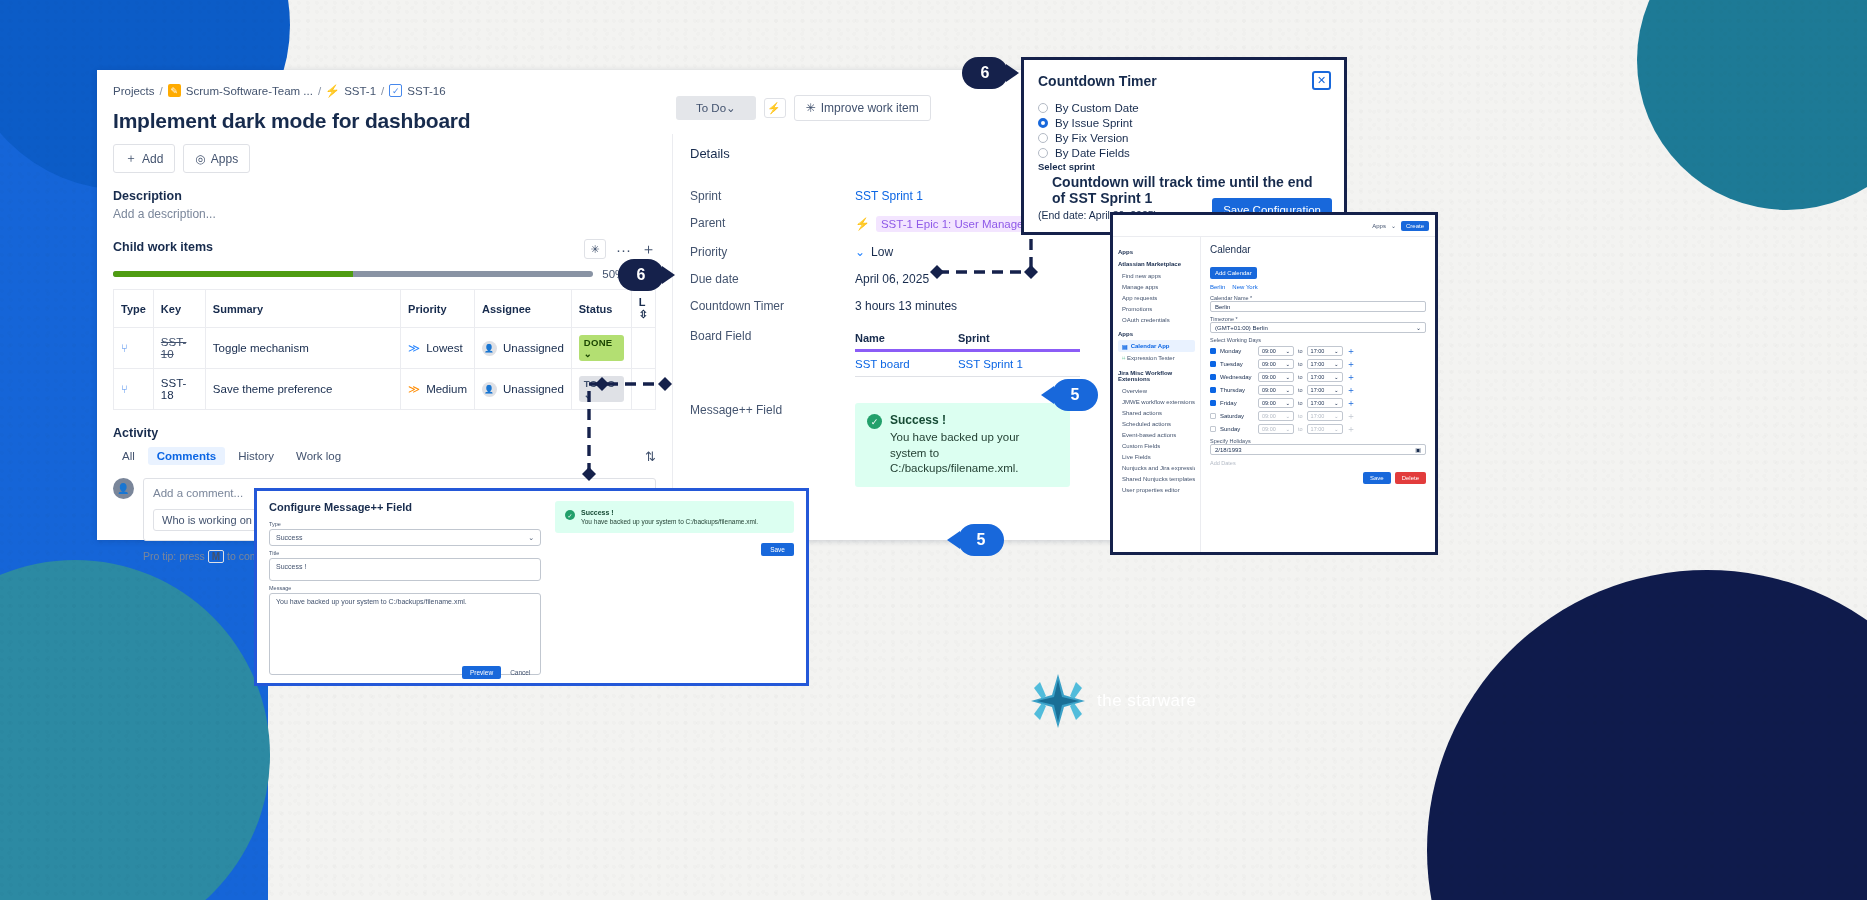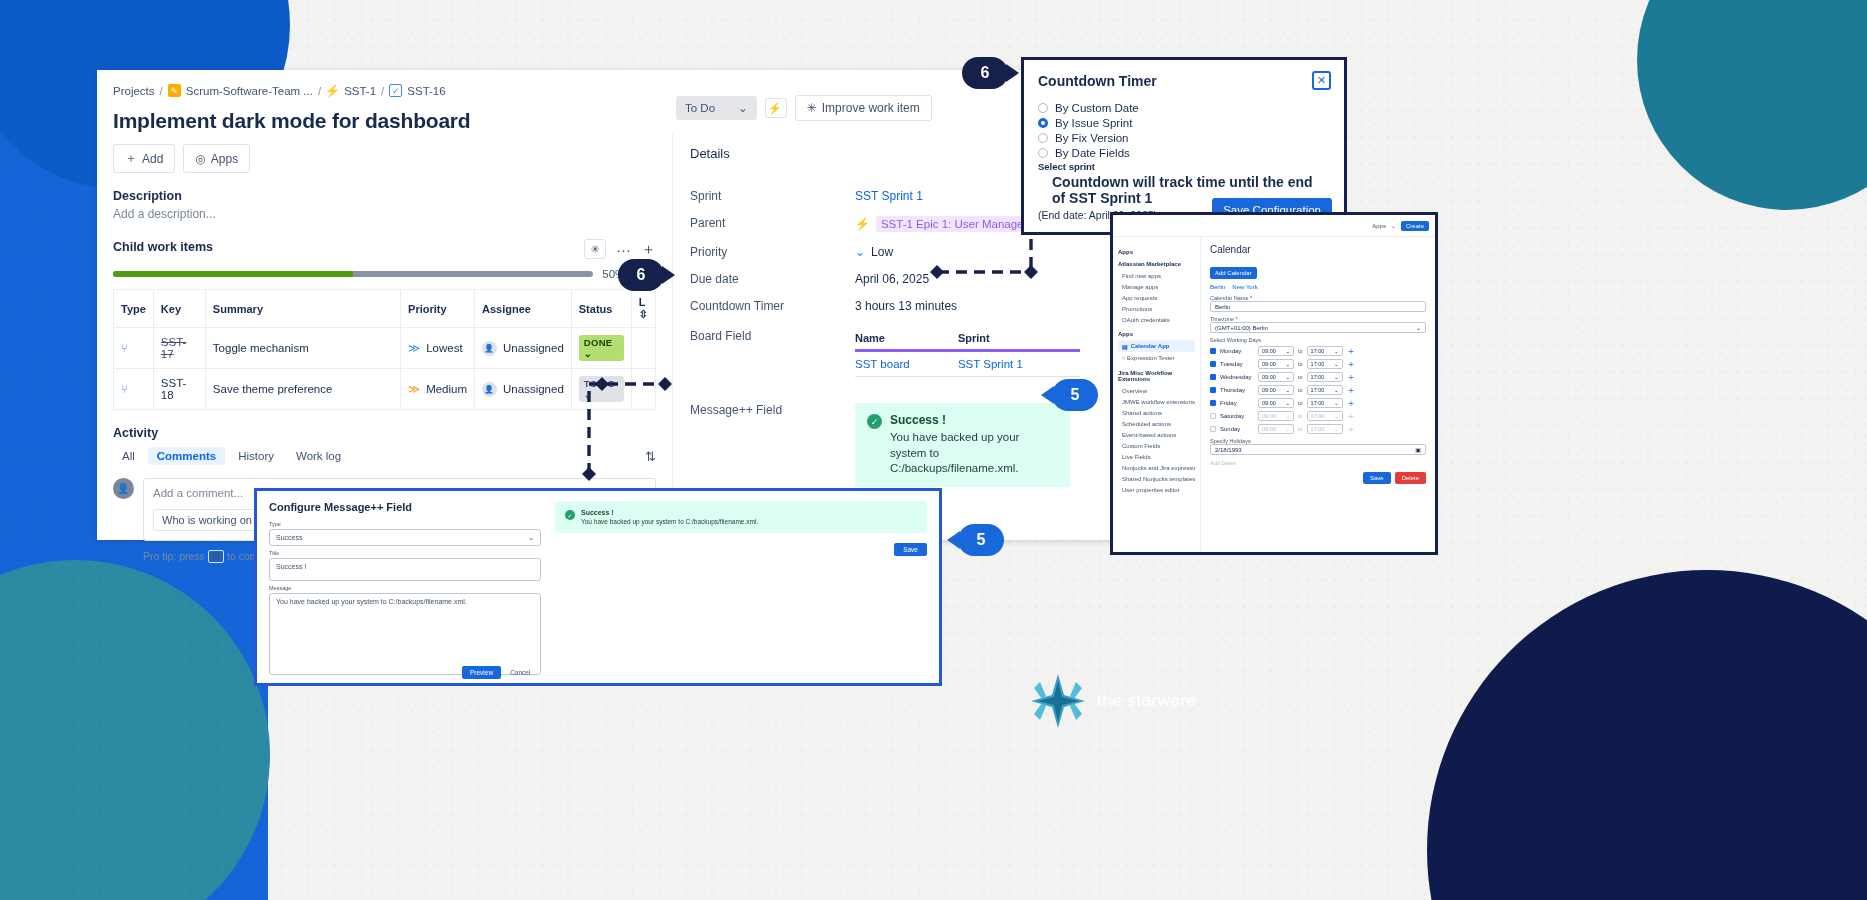--- a/index.html
+++ b/index.html
@@ -76,21 +76,21 @@
   .avatar-lg { width:21px; height:21px; border-radius:50%; background:#7a869a; color:#fff; display:flex; align-items:center; justify-content:center; font-size:10px; flex:0 0 auto;}
   .comment-box { flex:1; border:1px solid #dfe1e6; border-radius:3px; background:#fff; padding:8px 9px 9px; }
   .comment-box .ph { font-size:11.5px; color:#7a869a; }
   .chips { display:flex; gap:7px; margin-top:10px; }
   .chip { border:1px solid #dfe1e6; border-radius:3px; font-size:11px; color:#42526e; padding:4px 8px; cursor:pointer; background:#fff; }
   .protip { font-size:10.5px; color:#7a869a; margin-left:30px; margin-top:9px; }
   .kbd { border:1px solid #dfe1e6; border-radius:2px; padding:0 3px; font-weight:700; color:#42526e; font-size:10px;}
 
   
   .det-top { display:flex; align-items:center; gap:8px; padding:25px 0 0 4px; }
-  .status-pill { background:#e4e6ea; color:#42526e; font-size:11.5px; border-radius:3px; padding:5px 9px; display:flex; align-items:center; gap:23px; cursor:pointer; font-weight:500;}
+  .status-pill { background:#e4e6ea; color:#42526e; font-size:11.5px; border-radius:3px; padding:5px 20px; display:flex; align-items:center; gap:0; cursor:pointer; font-weight:500;}
   .lock-row { position:absolute; right:52px; top:10px; display:flex; gap:11px; color:#42526e; font-size:13px; align-items:center;}
 
   .det-panel { border-left:1px solid #ebecf0; margin-top:13px; padding:12px 16px 0 17px; height:calc(100% - 60px); }
   .det-h { font-size:13px; color:#172b4d; font-weight:500; margin-bottom:28px;}
   .det-row { display:flex; align-items:flex-start; font-size:12px; margin-bottom:13px; }
   .det-k { width:165px; color:#44546f; flex:0 0 auto;}
   .det-v { color:#172b4d; }
   .link { color:#0c66e4; text-decoration:none; cursor:pointer;}
   .epic-tag { background:#f3e5ff; color:#8f5ae8; border-radius:3px; padding:1px 5px; font-size:11.5px; }
   .tbl-mini { width:100%; font-size:11.5px; border-collapse:collapse; }
@@ -137,21 +137,21 @@
   .cbx.off { background:#fff; border-color:#c1c7d0; }
   .wd-name { width:34px; }
   .tsel { border:1px solid #c1c7d0; border-radius:2px; height:10px; width:36px; font-size:5.5px; display:flex; align-items:center; justify-content:space-between; padding:0 3px; color:#172b4d;}
   .tsel.dis { color:#b3bac5; }
   .plus { color:#1868db; font-size:9px; line-height:1; cursor:pointer;}
   .cal-foot { display:flex; gap:4px; justify-content:flex-end; margin-top:6px;}
   .b-save { background:#1868db; color:#fff; font-size:6px; padding:3px 7px; border-radius:2px; cursor:pointer;}
   .b-del { background:#e23c3c; color:#fff; font-size:6px; padding:3px 7px; border-radius:2px; cursor:pointer;}
 
   
-  #cfgmsg { position:absolute; left:254px; top:488px; width:688px; height:198px; background:#fff; border:3px solid #2458d8; }
+  #cfgmsg { position:absolute; left:254px; top:488px; width:555px; height:198px; background:#fff; border:3px solid #2458d8; }
   .cfg-in { padding:10px 12px; display:flex; gap:14px; height:100%;}
   .cfg-left { width:272px; }
   .cfg-right { flex:1; position:relative;}
   .cfg-h { font-size:11px; color:#172b4d; font-weight:700; margin-bottom:8px;}
   .cfg-lbl { font-size:5.5px; color:#44546f; margin-bottom:2px; }
   .cfg-sel { border:1px solid #c1c7d0; border-radius:3px; height:17px; display:flex; align-items:center; justify-content:space-between; padding:0 6px; font-size:7px; color:#42526e;}
   .cfg-ta { border:1px solid #c1c7d0; border-radius:3px; font-size:7px; color:#42526e; padding:4px 6px; margin-bottom:3px;}
   .cfg-succ { background:#dcfff1; border-radius:3px; padding:8px 10px; display:flex; gap:6px; }
   .cfg-succ-t { font-size:7px; font-weight:700; color:#164b35;}
   .cfg-succ-d { font-size:6.5px; color:#1f3c2f; margin-top:2px;}
@@ -241,21 +241,21 @@
               <th style="width: auto;">Summary</th>
               <th style="width: 70px;">Priority</th>
               <th style="width: 88px;">Assignee</th>
               <th style="width: 60px;">Status</th>
               <th style="width: 18px;">L <span style="font-size:11px">⇳</span></th>
             </tr>
           </thead>
       <tbody id="cwi-body">
             <tr>
               <td><span class="t-ico">⑂</span></td>
-              <td><span class="strike">SST-17</span></td>
+              <td><span class="strike">SST-10</span></td>
               <td>Toggle mechanism</td>
               <td>
                 <span class="cell-inline"><span class="pri-lowest">≫</span>Lowest</span>
               </td>
               <td>
                 <span class="cell-inline"><span class="avatar-sm">👤</span>Unassigned</span>
               </td>
               <td><span class="badge done">DONE ⌄</span></td>
               <td></td>
             </tr>

